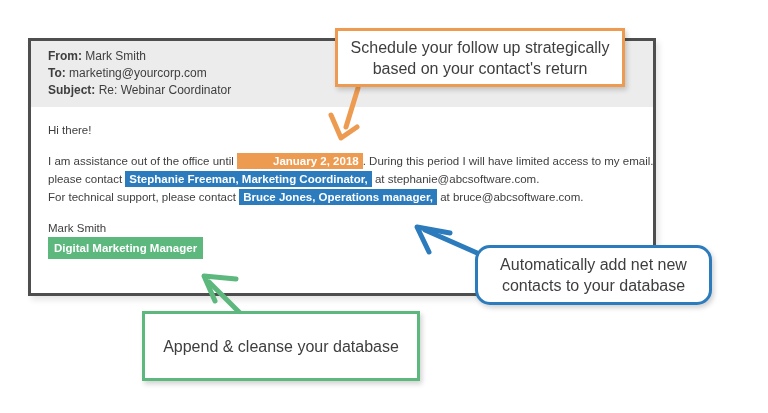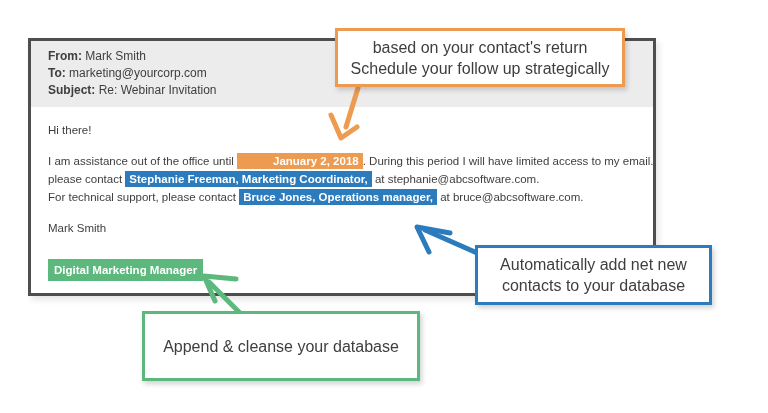--- a/index.html
+++ b/index.html
@@ -28,48 +28,48 @@
     padding: 14px 10px 0 17px;
     font-size: 11.5px; line-height: 18px; border-radius: 23px;
   }
   .email-body .line { white-space: nowrap; }
   .greeting { margin-bottom: 13px; }
   .signature { margin-top: 13px; }
 
   .hl { color: #ffffff; font-weight: bold; padding: 2px 4px; }
   .hl-orange { background: #ee9b52; padding-left: 36px; }
   .hl-blue   { background: #2b7bbd; }
-  .hl-green  { background: #5db87d; display: inline-block; padding: 2px 6px; margin-top: 22px; }
+  .hl-green  { background: #5db87d; display: inline-block; padding: 2px 6px; }
 
   
   .callout {
     position: absolute; background: #ffffff; border: 3px solid;
     z-index: 4; display: flex; flex-direction: column; justify-content: center;
     text-align: center; font-size: 16px; line-height: 21px; color: #3e3e3e;
     box-shadow: 2px 3px 5px rgba(0,0,0,0.18);
   }
   .callout-orange { left: 335px; top: 28px;  width: 290px; height: 59px; border-color: #ee9b52; }
-  .callout-blue   { left: 475px; top: 245px; width: 237px; height: 60px; border-color: #2b7bbd; }
+  .callout-blue   { left: 475px; top: 245px; width: 237px; height: 60px; border-color: #2b7bbd; border-radius: 15px; }
   .callout-green  { left: 142px; top: 311px; width: 278px; height: 70px; border-color: #5db87d; }
 
   
   svg.arrows {
     position: absolute; left: 0; top: 0;
     z-index: 3; pointer-events: none;
   }
   svg.arrows * { fill: none; stroke-width: 5; stroke-linecap: round; stroke-linejoin: round; }
 </style>
 </head>
 <body>
 
 <div class="email-frame">
   <div class="email-header">
     <div><span class="hdr-label">From:</span> <span>Mark Smith</span></div>
     <div><span class="hdr-label">To:</span> <span>marketing@yourcorp.com</span></div>
-    <div><span class="hdr-label">Subject:</span> <span>Re: Webinar Invitation</span></div>
+    <div><span class="hdr-label">Subject:</span> <span>Re: Webinar Coordinator</span></div>
   </div>
 
   <div class="email-body">
     <div class="greeting line">Hi there!</div>
 
     <div class="line"><span>I am assistance out of the office until </span><span class="hl hl-orange">January 2, 2018</span><span>. During this period I will have limited access to my email.</span></div>
     <div class="line"><span>please contact </span><span class="hl hl-blue">Stephanie Freeman, Marketing Coordinator,</span><span> at stephanie@abcsoftware.com.</span></div>
     <div class="line"><span>For technical support, please contact </span><span class="hl hl-blue">Bruce Jones, Operations manager,</span><span> at bruce@abcsoftware.com.</span></div>
 
     <div class="signature">
@@ -88,22 +88,22 @@
     <line x1="484" y1="256" x2="425" y2="230" stroke="#2b7bbd"></line>
     <polyline points="450,233 417,227 429,252" stroke="#2b7bbd"></polyline>
   </g>
   <g>
     <line x1="242" y1="315" x2="209" y2="282" stroke="#5db87d"></line>
     <polyline points="236,279 204,276 215,301" stroke="#5db87d"></polyline>
   </g>
 </svg>
 
 <div class="callout callout-orange">
+  <div>Schedule your follow up strategically</div>
   <div>based on your contact's return</div>
-  <div>Schedule your follow up strategically</div>
 </div>
 
 <div class="callout callout-blue">
   <div>Automatically add net new</div>
   <div>contacts to your database</div>
 </div>
 
 <div class="callout callout-green">
   <div>Append &amp; cleanse your database</div>
 </div>

